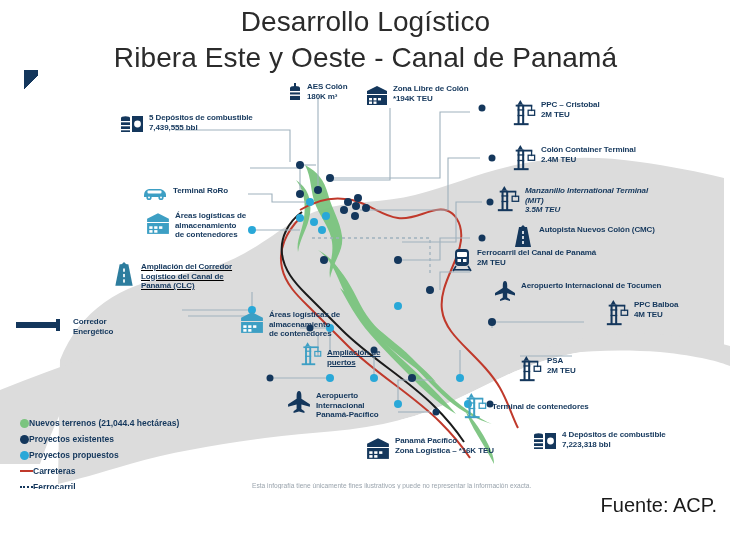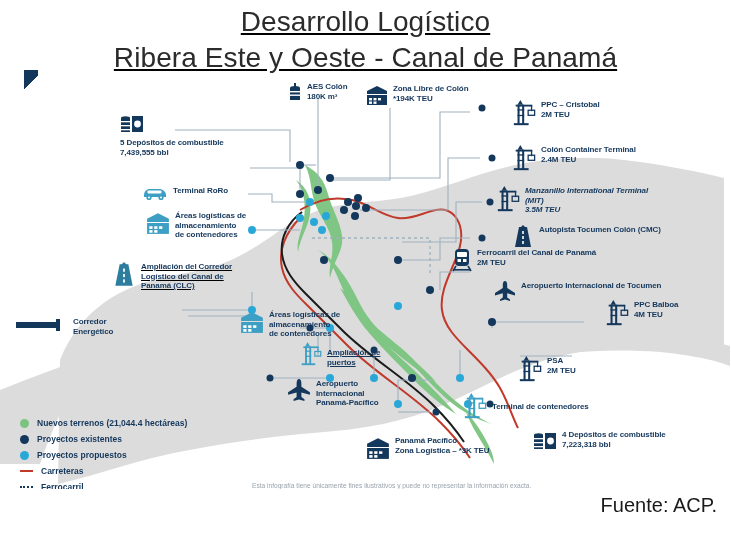--- a/index.html
+++ b/index.html
@@ -1,39 +1,39 @@
 <!DOCTYPE html>
 <html><head>
 <meta charset="utf-8">
 <style>
   html,body{margin:0;padding:0;background:#ffffff;}
   body{width:731px;height:534px;overflow:hidden;font-family:"Liberation Sans",sans-serif;}
   #stage{position:relative;width:731px;height:534px;background:#ffffff;overflow:hidden;}
 
   
-  #title-block{position:absolute;left:0;top:4px;width:731px;text-align:center;text-decoration:underline;}
+  #title-block{position:absolute;left:0;top:4px;width:731px;text-align:center;}
   .title-line{color:#2b2b2b;font-size:28px;line-height:36px;font-family:"Liberation Sans",sans-serif;font-weight:400;letter-spacing:.1px;}
 
   
   #corner-flag{position:absolute;left:24px;top:70px;width:14px;height:22px;
     background:linear-gradient(135deg,#14375c 0 55%,transparent 55% 100%);}
 
   
   #map-wrap{position:absolute;left:0;top:60px;width:731px;height:455px;}
   svg.mapsvg{position:absolute;left:0;top:0;width:731px;height:455px;}
 
   
   .callout{position:absolute;display:flex;align-items:flex-start;gap:5px;}
   .ctext{color:#14375c;font-size:8px;font-weight:bold;line-height:9.5px;white-space:pre-line;
          font-family:"Liberation Sans",sans-serif;letter-spacing:-.1px;}
   .icon{flex:0 0 auto;display:block;}
 
   
   #legend{position:absolute;left:18px;top:415px;width:230px;}
-  .lg-row{display:flex;align-items:center;gap:8px;height:16px;}
+  .lg-row{display:flex;align-items:center;height:16px;}
   .lg-label{color:#14375c;font-size:8.5px;font-weight:bold;font-family:"Liberation Sans",sans-serif;}
   .dot{width:9px;height:9px;border-radius:50%;flex:0 0 auto;margin-left:2px;}
   .ln{width:13px;height:2px;flex:0 0 auto;margin-left:2px;}
   .dotted{width:13px;height:0;border-top:2px dotted #14375c;flex:0 0 auto;margin-left:2px;}
 
   
   #disclaimer{position:absolute;left:252px;top:481px;width:360px;color:#9aa4ad;
      font-size:6.6px;line-height:9px;font-family:"Liberation Sans",sans-serif;}
   #source{position:absolute;right:14px;top:494px;color:#1a1a1a;font-size:20px;
      font-family:"Liberation Sans",sans-serif;text-align:center;}
@@ -193,21 +193,21 @@
       <rect x="3" y="14" width="3" height="2.4" fill="#fff"></rect>
         <rect x="7.5" y="14" width="3" height="2.4" fill="#fff"></rect>
       <rect x="12" y="14" width="3" height="2.4" fill="#fff"></rect>
         <rect x="3" y="17.5" width="3" height="2.4" fill="#fff"></rect>
       <rect x="7.5" y="17.5" width="3" height="2.4" fill="#fff"></rect>
     </svg>
     <div class="ctext">Zona Libre de Colón
 *194K TEU</div>
   </div>
 
-  <div class="callout" style="left:120px;top:113px;flex-direction:column;">
+  <div class="callout" style="left:120px;top:113px;">
     <svg class="icon" width="24" height="20" viewBox="0 0 24 20">
       <rect x="1" y="5" width="9" height="14" fill="#14375c"></rect>
         <ellipse cx="5.5" cy="5" rx="4.5" ry="1.8" fill="#14375c"></ellipse>
       <rect x="0" y="8" width="11" height="1.3" fill="#fff"></rect>
         <rect x="0" y="12" width="11" height="1.3" fill="#fff"></rect>
       <rect x="0" y="16" width="11" height="1.3" fill="#fff"></rect>
       <rect x="12" y="3" width="11" height="16" fill="#14375c"></rect>
       <circle cx="17.5" cy="11" r="3.4" fill="#fff"></circle>
     </svg>
     <div class="ctext">5 Depósitos de combustible
@@ -292,21 +292,21 @@
   </div>
 
   <div class="callout" style="left:512px;top:225px;">
     <svg class="icon" width="22" height="24" viewBox="0 0 22 24">
       <path d="M7,2 L15,2 L19,22 L3,22 Z" fill="#14375c"></path>
       <path d="M11,0 L7.5,3.5 L11,5 L14.5,3.5 Z" fill="#14375c"></path>
       <rect x="10.2" y="6" width="1.6" height="3" fill="#fff"></rect>
       <rect x="10.2" y="11" width="1.6" height="3" fill="#fff"></rect>
       <rect x="10.2" y="16" width="1.6" height="3" fill="#fff"></rect>
     </svg>
-    <div class="ctext">Autopista Tocumen Colón (CMC)</div>
+    <div class="ctext">Autopista Nuevos Colón (CMC)</div>
   </div>
 
   <div class="callout" style="left:452px;top:248px;">
     <svg class="icon" width="20" height="24" viewBox="0 0 20 24">
       <rect x="3" y="1" width="14" height="17" rx="4" fill="#14375c"></rect>
       <rect x="5" y="4" width="10" height="5" rx="1" fill="#fff"></rect>
       <rect x="5.5" y="11" width="3.5" height="3" fill="#fff"></rect>
         <rect x="11" y="11" width="3.5" height="3" fill="#fff"></rect>
       <path d="M4,18 L1,23 M16,18 L19,23" stroke="#14375c" stroke-width="1.6" fill="none"></path>
       <rect x="1" y="21" width="18" height="1.6" fill="#14375c"></rect>
@@ -429,41 +429,41 @@
         <path d="M9,0 L12,5 L6,5 Z" fill="#3d9fc4"></path>
       <rect x="20.5" y="6" width="1.4" height="6" fill="#3d9fc4"></rect>
       <rect x="17.5" y="11" width="7" height="5.5" fill="none" stroke="#3d9fc4" stroke-width="1.4"></rect>
       <rect x="6" y="10" width="7.2" height="1.4" fill="#3d9fc4"></rect>
         <rect x="6" y="16" width="7.2" height="1.4" fill="#3d9fc4"></rect>
     </svg>
     <div class="ctext" style="margin-top:6px;text-decoration:underline;">Ampliación de
 puertos</div>
   </div>
 
-  <div class="callout" style="left:287px;top:379px;justify-content:space-between;">
+  <div class="callout" style="left:287px;top:391px;justify-content:space-between;">
     <svg class="icon" width="24" height="22" viewBox="0 0 22 20">
       <path d="M11,0 C12.4,0 13.2,1.6 13.2,4.2 L13.2,7 L21,12 L21,14.4 L13.2,12.2 L13.2,16.4 L16,18.4 L16,20 L11,18.6 L6,20 L6,18.4 L8.8,16.4 L8.8,12.2 L1,14.4 L1,12 L8.8,7 L8.8,4.2 C8.8,1.6 9.6,0 11,0 Z" fill="#14375c"></path>
     </svg>
     <div class="ctext">Aeropuerto
 Internacional
 Panamá-Pacífico</div>
   </div>
 
   <div class="callout" style="left:366px;top:436px;">
     <svg class="icon" width="24" height="24" viewBox="0 0 22 22">
       <path d="M1,7 L11,2 L21,7 L21,10 L1,10 Z" fill="#14375c"></path>
       <rect x="1" y="11" width="20" height="10" fill="#14375c"></rect>
       <rect x="3" y="14" width="3" height="2.4" fill="#fff"></rect>
         <rect x="7.5" y="14" width="3" height="2.4" fill="#fff"></rect>
       <rect x="12" y="14" width="3" height="2.4" fill="#fff"></rect>
         <rect x="3" y="17.5" width="3" height="2.4" fill="#fff"></rect>
       <rect x="7.5" y="17.5" width="3" height="2.4" fill="#fff"></rect>
     </svg>
     <div class="ctext">Panamá Pacífico
-Zona Logística – *3K TEU</div>
+Zona Logística – *16K TEU</div>
   </div>
 
   <div id="legend">
     <div class="lg-row">
       <span class="dot" style="background:#7bc47f"></span>
       <span class="lg-label">Nuevos terrenos (21,044.4 hectáreas)</span>
     </div>
     <div class="lg-row">
       <span class="dot" style="background:#14375c"></span>
       <span class="lg-label">Proyectos existentes</span>

